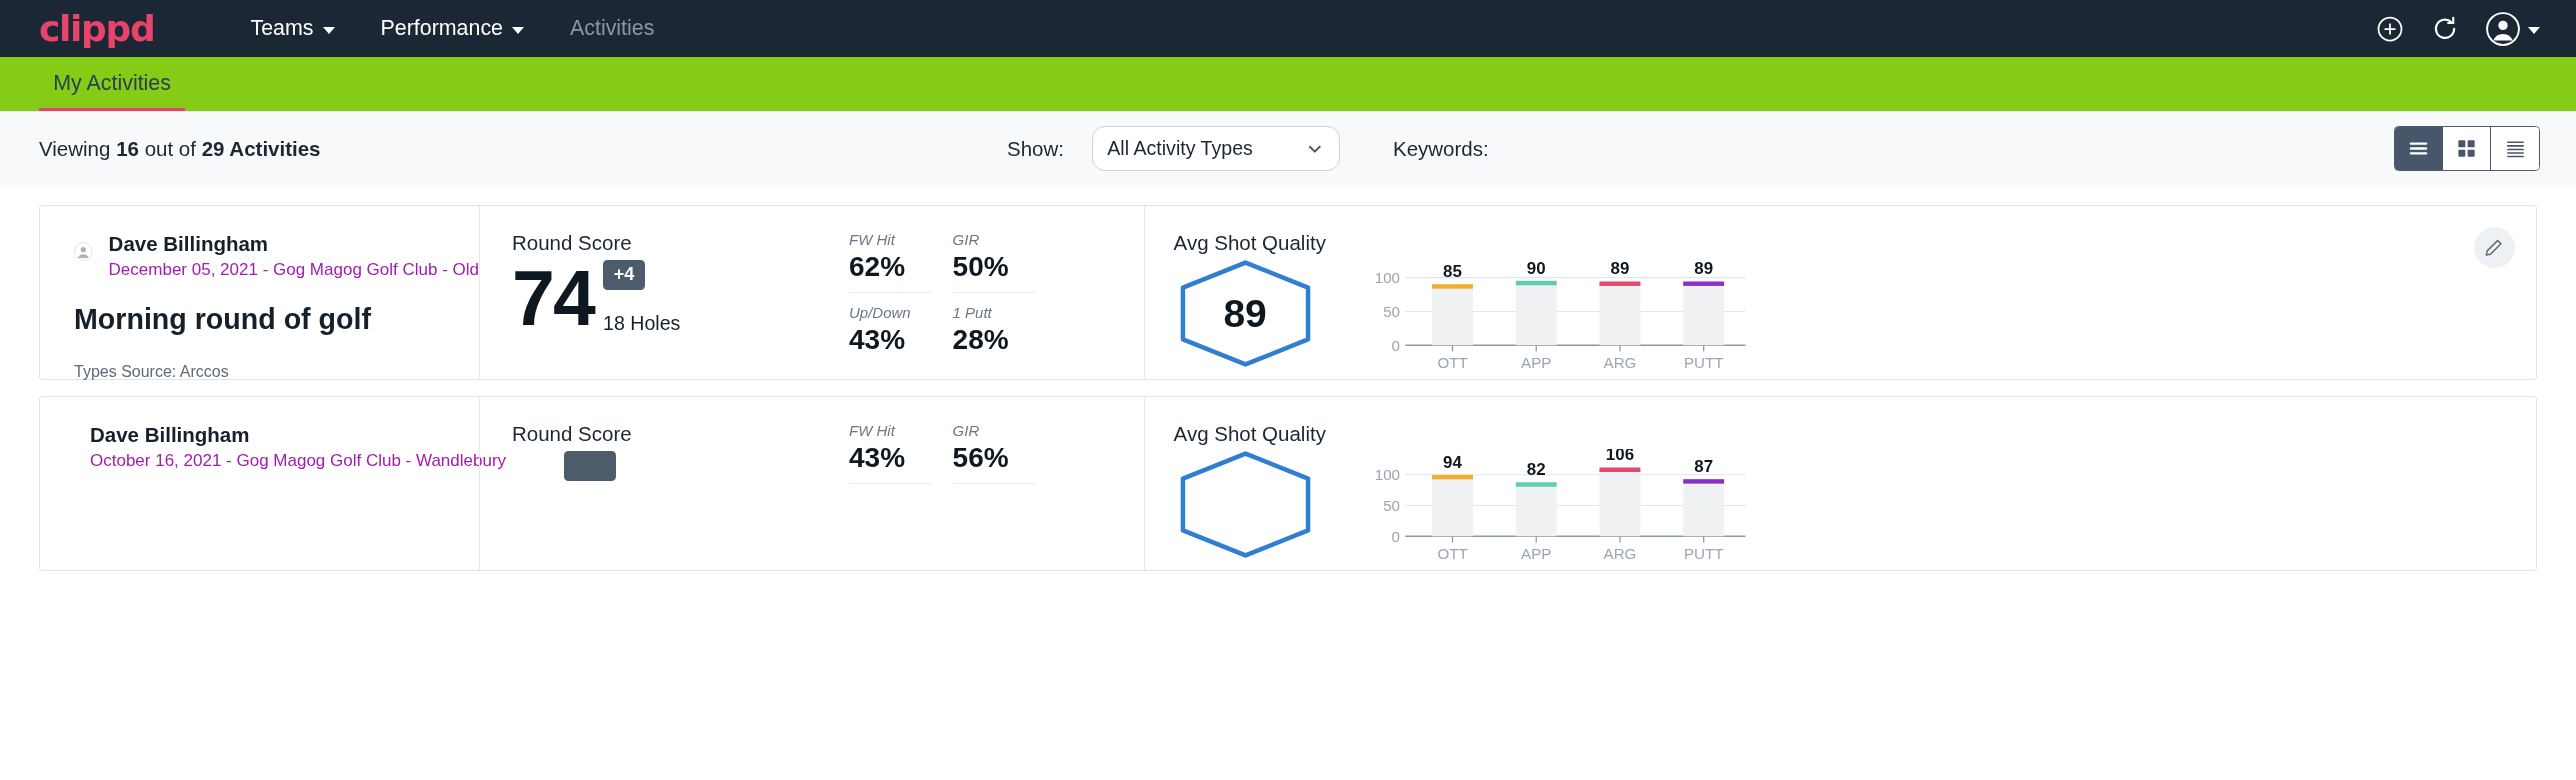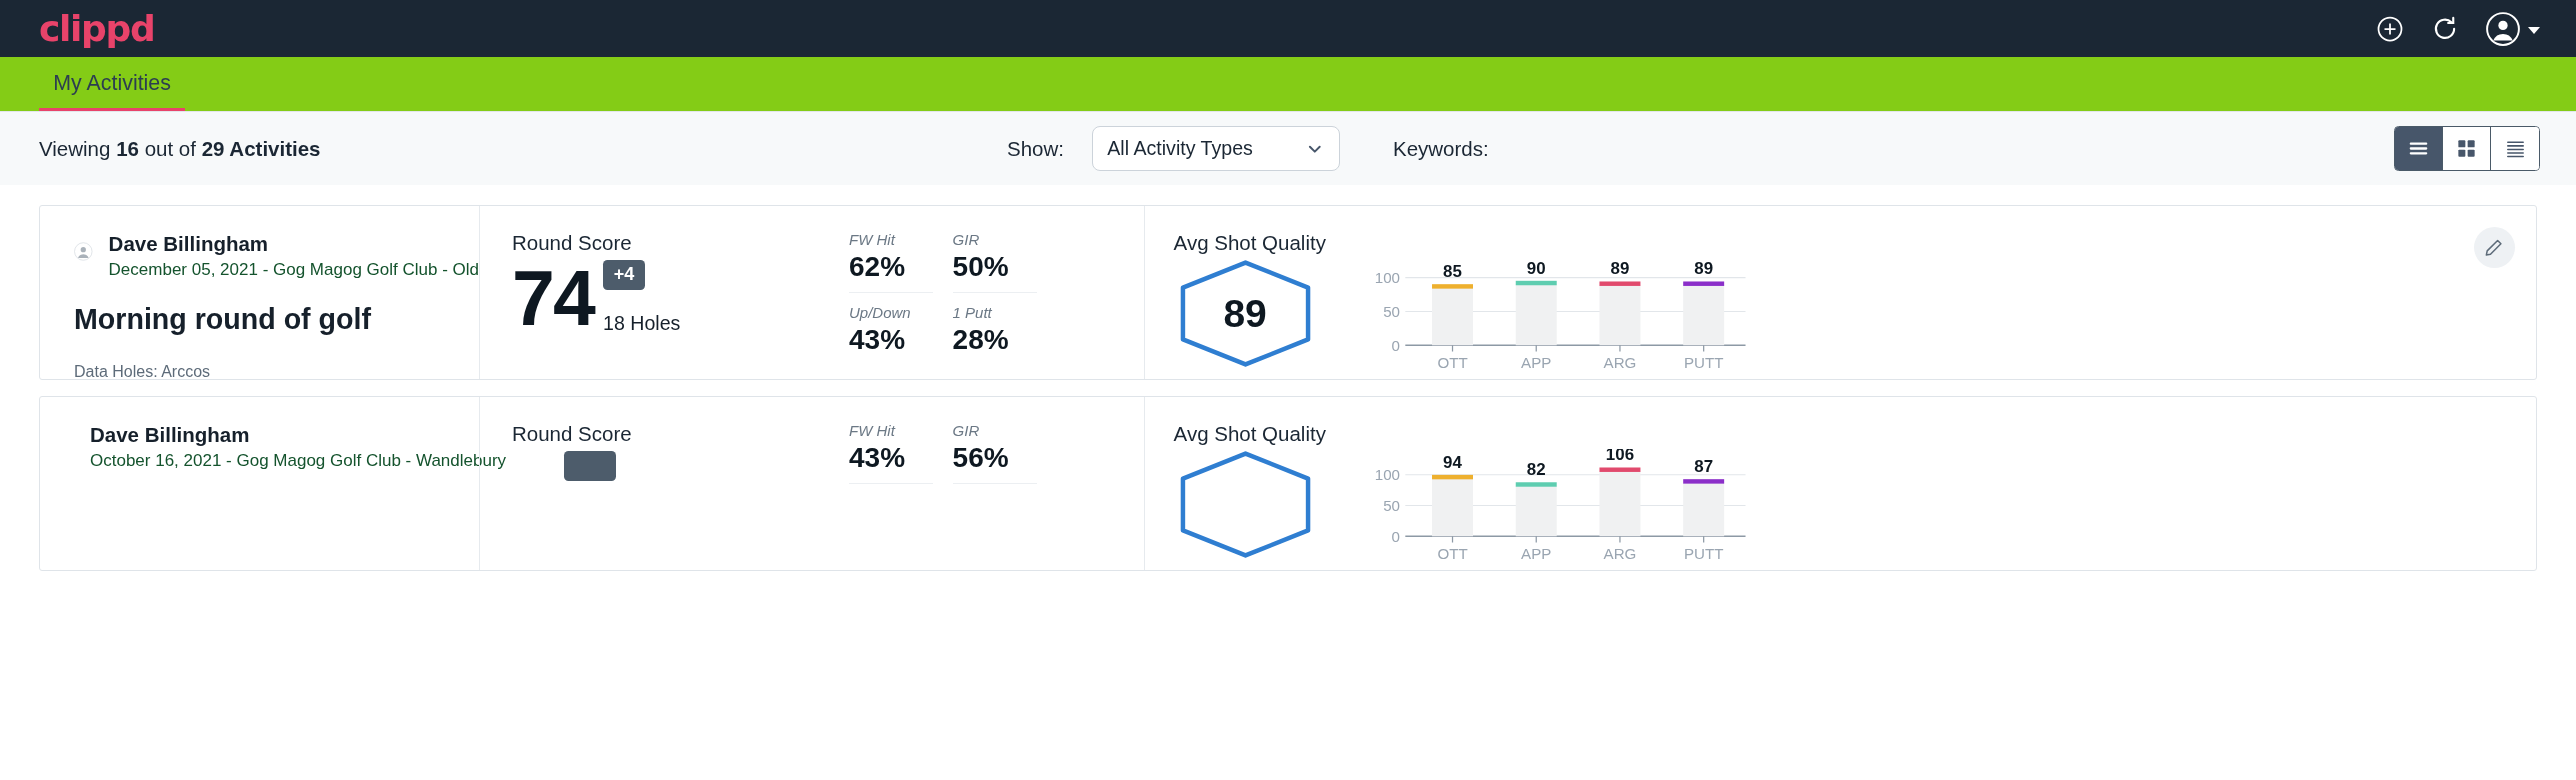--- a/index.html
+++ b/index.html
@@ -84,21 +84,21 @@
   .viewing b { font-weight: 700; }
   .tb-mid {
     position: absolute; left: 1007px; top: 0; height: 73px;
     display: flex; align-items: center; gap: 28px;
   }
   .tb-label { font-size: 20.5px; color: #1b2734; }
   .select {
     width: 248px; height: 45px;
     background: #ffffff;
     border: 0.9px solid #ccd3da;
-    border-radius: 8px;
+    border-radius: 13px;
     display: flex; align-items: center; justify-content: space-between;
     padding: 0 14.3px;
     font-size: 19.6px; color: #1b2734;
     cursor: pointer;
   }
   .search {
     width: 603px; height: 46px;
     background: #ffffff;
     border: 0.9px solid #ccd3da;
     border-radius: 4.5px;
@@ -133,21 +133,21 @@
     border-radius: 3px;
     background: #ffffff;
     display: flex;
     position: relative;
     margin-bottom: 16px;
     height: 175px;
   }
   .col-info { width: 439px; padding: 25px 0 0 34px; }
   .who { display: flex; align-items: flex-start; gap: 16px; }
   .who-text .name { font-size: 20.5px; font-weight: 700; color: #16202b; line-height: 1.25; }
-  .who-text .meta { font-size: 17px; color: #14532d; margin-top: 3.6px; white-space: nowrap; }
+  .who-text .meta { font-size: 17px; color: #a21caf; margin-top: 3.6px; white-space: nowrap; }
   .title { font-size: 28.6px; font-weight: 700; color: #16202b; margin-top: 23px; }
   .source { font-size: 16px; color: #5d6b79; margin-top: 27px; }
 
   .col-score {
     width: 370px;
     border-left: 0.9px solid #e6eaee;
     padding: 25px 0 0 32px;
   }
   .sec-label { font-size: 20.5px; color: #1b2734; }
   .score-row { display: flex; align-items: flex-end; margin-top: 5.4px; }
@@ -190,20 +190,33 @@
     display: flex; align-items: center; justify-content: center;
     cursor: pointer;
   }
 </style>
 </head>
 <body>
 
 <div class="appbar">
   <div class="logo">clippd</div>
 
+  <div class="nav">
+    <div class="nav-item">
+      <span>Teams</span>
+      <span class="chev"></span>
+    </div>
+    <div class="nav-item">
+      <span>Performance</span>
+      <span class="chev"></span>
+    </div>
+    <div class="nav-item dim">
+      <span>Activities</span>
+    </div>
+  </div>
 
   <div class="appbar-right">
     <div class="icon-btn">
       <svg width="30" height="30" viewBox="0 0 24 24" fill="none" stroke="#ffffff" stroke-width="1.4">
         <circle cx="12" cy="12" r="9.2"></circle>
           <path d="M12 7.6v8.8M7.6 12h8.8"></path>
       </svg>
     </div>
     <div class="icon-btn">
       <svg width="30" height="30" viewBox="0 0 24 24" fill="none" stroke="#ffffff" stroke-width="1.7" stroke-linecap="round">
@@ -275,21 +288,21 @@
           <circle cx="12" cy="12" r="11.3" fill="#ffffff" stroke="#d8dde2" stroke-width="1"></circle>
           <circle cx="12" cy="9.7" r="3.4" fill="#aab2ba"></circle>
           <path d="M5.2 20.4a7.2 7.2 0 0 1 13.6 0z" fill="#aab2ba"></path>
         </svg>
         <div class="who-text">
           <div class="name">Dave Billingham</div>
           <div class="meta">December 05, 2021 - Gog Magog Golf Club - Old</div>
         </div>
       </div>
       <div class="title">Morning round of golf</div>
-      <div class="source">Data Holes: Arccos</div>
+      <div class="source">Types Source: Arccos</div>
     </div>
 
     <div class="col-score">
       <div class="sec-label">Round Score</div>
       <div class="score-row">
         <div class="score-big">74</div>
         <div class="score-side">
           <div class="badge">+4</div>
           <div class="holes">18 Holes</div>
         </div>

